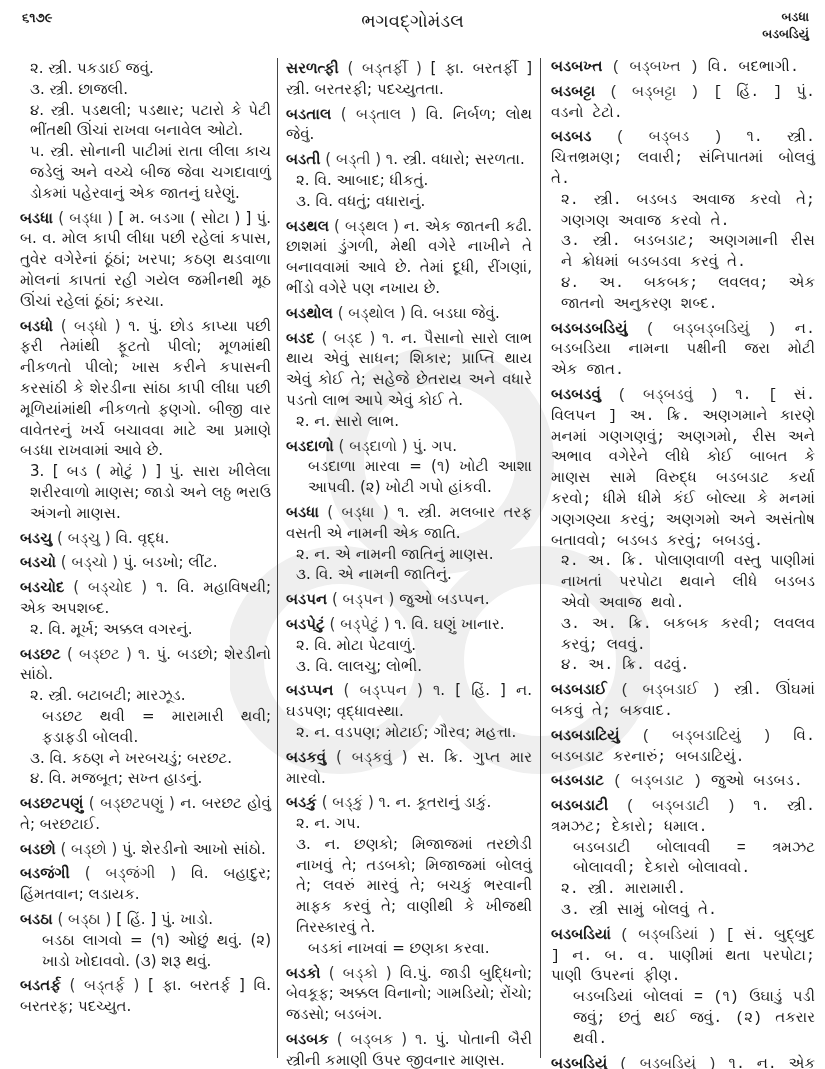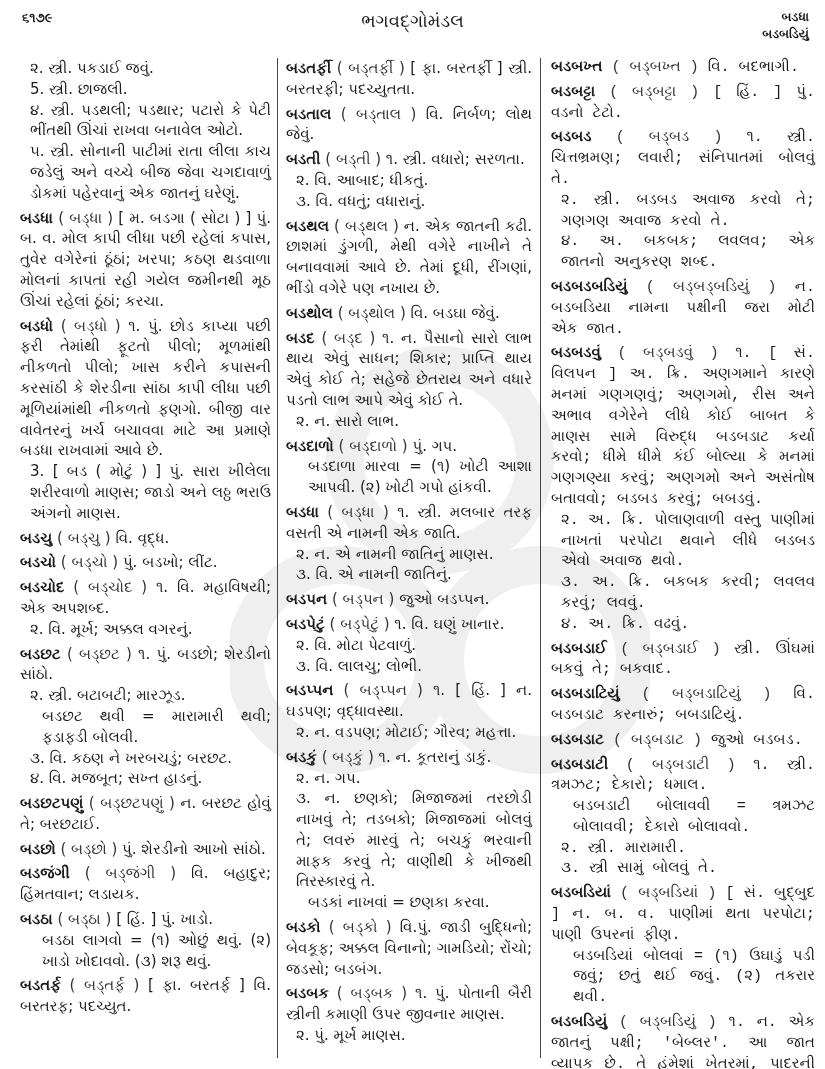--- a/index.html
+++ b/index.html
@@ -49,21 +49,21 @@
   <div class="guide-words">
     <div>બડધા</div>
     <div>બડબડિયું</div>
   </div>
 </div>
 
 <div class="columns">
   <div class="col col-1">
       <div class="entry">
         <p class="sense"><span>૨. સ્ત્રી. પકડાઈ જવું.</span></p>
-        <p class="sense"><span>5. સ્ત્રી. છાજલી.</span></p>
+        <p class="sense"><span>૩. સ્ત્રી. છાજલી.</span></p>
         <p class="sense"><span>૪. સ્ત્રી. પડથલી; પડથાર; પટારો કે પેટી ભીંતથી ઊંચાં રાખવા બનાવેલ ઓટો.</span></p>
         <p class="sense"><span>૫. સ્ત્રી. સોનાની પાટીમાં રાતા લીલા કાચ જડેલું અને વચ્ચે બીજ જેવા ચગદાવાળું ડોકમાં પહેરવાનું એક જાતનું ઘરેણું.</span></p>
       </div>
       <div class="entry">
         <p><span class="hw">બડધા</span> <span class="pron">( બડ્ધા )</span> <span>[ મ. બડગા ( સોટા ) ] પું. બ. વ. મોલ કાપી લીધા પછી રહેલાં કપાસ, તુવેર વગેરેનાં ઠૂંઠાં; ખરપા; કઠણ થડવાળા મોલનાં કાપતાં રહી ગયેલ જમીનથી મૂઠ ઊંચાં રહેલાં ઠૂંઠાં; કરચા.</span></p>
       </div>
       <div class="entry">
         <p><span class="hw">બડધો</span> <span class="pron">( બડ્ધો )</span> <span>૧. પું. છોડ કાપ્યા પછી ફરી તેમાંથી ફૂટતો પીલો; મૂળમાંથી નીકળતો પીલો; ખાસ કરીને કપાસની કરસાંઠી કે શેરડીના સાંઠા કાપી લીધા પછી મૂળિયાંમાંથી નીકળતો ફણગો. બીજી વાર વાવેતરનું ખર્ચ બચાવવા માટે આ પ્રમાણે બડધા રાખવામાં આવે છે.</span></p>
         <p class="sense"><span>3. [ બડ ( મોટું ) ] પું. સારા ખીલેલા શરીરવાળો માણસ; જાડો અને લઠ્ઠ ભરાઉ અંગનો માણસ.</span></p>
       </div>
@@ -96,21 +96,21 @@
       <div class="entry">
         <p><span class="hw">બડઠા</span> <span class="pron">( બડ્ઠા )</span> <span>[ હિં. ] પું. ખાડો.</span></p>
         <p class="phrase"><span>બડઠા લાગવો = (૧) ઓછું થવું. (૨) ખાડો ખોદાવવો. (૩) શરૂ થવું.</span></p>
       </div>
       <div class="entry">
         <p><span class="hw">બડતર્ફ</span> <span class="pron">( બડ્તર્ફ )</span> <span>[ ફા. બરતર્ફ ] વિ. બરતરફ; પદચ્યુત.</span></p>
       </div>
     </div>
   <div class="col col-2">
       <div class="entry">
-        <p><span class="hw">બડતર્ફી</span> <span class="pron">( બડ્તર્ફી )</span> <span>[ ફા. બરતર્ફી ] સ્ત્રી. બરતરફી; પદચ્યુતતા.</span></p>
+        <p><span class="hw">સરળત્ફી</span> <span class="pron">( બડ્તર્ફી )</span> <span>[ ફા. બરતર્ફી ] સ્ત્રી. બરતરફી; પદચ્યુતતા.</span></p>
       </div>
       <div class="entry">
         <p><span class="hw">બડતાલ</span> <span class="pron">( બડ્તાલ )</span> <span>વિ. નિર્બળ; લોથ જેવું.</span></p>
       </div>
       <div class="entry">
         <p><span class="hw">બડતી</span> <span class="pron">( બડ્તી )</span> <span>૧. સ્ત્રી. વધારો; સરળતા.</span></p>
         <p class="sense"><span>૨. વિ. આબાદ; ધીકતું.</span></p>
         <p class="sense"><span>૩. વિ. વધતું; વધારાનું.</span></p>
       </div>
       <div class="entry">
@@ -136,20 +136,23 @@
         <p><span class="hw">બડપન</span> <span class="pron">( બડ્પન )</span> <span>જુઓ બડપ્પન.</span></p>
       </div>
       <div class="entry">
         <p><span class="hw">બડપેટું</span> <span class="pron">( બડ્પેટું )</span> <span>૧. વિ. ઘણું ખાનાર.</span></p>
         <p class="sense"><span>૨. વિ. મોટા પેટવાળું.</span></p>
         <p class="sense"><span>૩. વિ. લાલચુ; લોભી.</span></p>
       </div>
       <div class="entry">
         <p><span class="hw">બડપ્પન</span> <span class="pron">( બડ્પ્પન )</span> <span>૧. [ હિં. ] ન. ઘડપણ; વૃદ્ધાવસ્થા.</span></p>
         <p class="sense"><span>૨. ન. વડપણ; મોટાઈ; ગૌરવ; મહત્તા.</span></p>
+      </div>
+      <div class="entry">
+        <p><span class="hw">બડકવું</span> <span class="pron">( બડ્કવું )</span> <span>સ. ક્રિ. ગુપ્ત માર મારવો.</span></p>
       </div>
       <div class="entry">
         <p><span class="hw">બડકું</span> <span class="pron">( બડ્કું )</span> <span>૧. ન. કૂતરાનું ડાકું.</span></p>
         <p class="sense"><span>૨. ન. ગપ.</span></p>
         <p class="sense"><span>૩. ન. છણકો; મિજાજમાં તરછોડી નાખવું તે; તડબકો; મિજાજમાં બોલવું તે; લવરું મારવું તે; બચકું ભરવાની માફક કરવું તે; વાણીથી કે ખીજથી તિરસ્કારવું તે.</span></p>
         <p class="phrase"><span>બડકાં નાખવાં = છણકા કરવા.</span></p>
       </div>
       <div class="entry">
         <p><span class="hw">બડકો</span> <span class="pron">( બડ્કો )</span> <span>વિ.પું. જાડી બુદ્ધિનો; બેવકૂફ; અક્કલ વિનાનો; ગામડિયો; રોંચો; જડસો; બડબંગ.</span></p>
       </div>
@@ -161,20 +164,21 @@
   <div class="col col-3">
       <div class="entry">
         <p><span class="hw">બડબખ્ત</span> <span class="pron">( બડ્બખ્ત )</span> <span>વિ. બદભાગી.</span></p>
       </div>
       <div class="entry">
         <p><span class="hw">બડબટ્ટા</span> <span class="pron">( બડ્બટ્ટા )</span> <span>[ હિં. ] પું. વડનો ટેટો.</span></p>
       </div>
       <div class="entry">
         <p><span class="hw">બડબડ</span> <span class="pron">( બડ્બડ )</span> <span>૧. સ્ત્રી. ચિત્તભ્રમણ; લવારી; સંનિપાતમાં બોલવું તે.</span></p>
         <p class="sense"><span>૨. સ્ત્રી. બડબડ અવાજ કરવો તે; ગણગણ અવાજ કરવો તે.</span></p>
+        <p class="sense"><span>૩. સ્ત્રી. બડબડાટ; અણગમાની રીસ ને ક્રોધમાં બડબડવા કરવું તે.</span></p>
         <p class="sense"><span>૪. અ. બકબક; લવલવ; એક જાતનો અનુકરણ શબ્દ.</span></p>
       </div>
       <div class="entry">
         <p><span class="hw">બડબડબડિયું</span> <span class="pron">( બડ્બડ્બડિયું )</span> <span>ન. બડબડિયા નામના પક્ષીની જરા મોટી એક જાત.</span></p>
       </div>
       <div class="entry">
         <p><span class="hw">બડબડવું</span> <span class="pron">( બડ્બડવું )</span> <span>૧. [ સં. વિલપન ] અ. ક્રિ. અણગમાને કારણે મનમાં ગણગણવું; અણગમો, રીસ અને અભાવ વગેરેને લીધે કોઈ બાબત કે માણસ સામે વિરુદ્ધ બડબડાટ કર્યા કરવો; ધીમે ધીમે કંઈ બોલ્યા કે મનમાં ગણગણ્યા કરવું; અણગમો અને અસંતોષ બતાવવો; બડબડ કરવું; બબડવું.</span></p>
         <p class="sense"><span>૨. અ. ક્રિ. પોલાણવાળી વસ્તુ પાણીમાં નાખતાં પરપોટા થવાને લીધે બડબડ એવો અવાજ થવો.</span></p>
         <p class="sense"><span>૩. અ. ક્રિ. બકબક કરવી; લવલવ કરવું; લવવું.</span></p>
         <p class="sense"><span>૪. અ. ક્રિ. વઢવું.</span></p>

